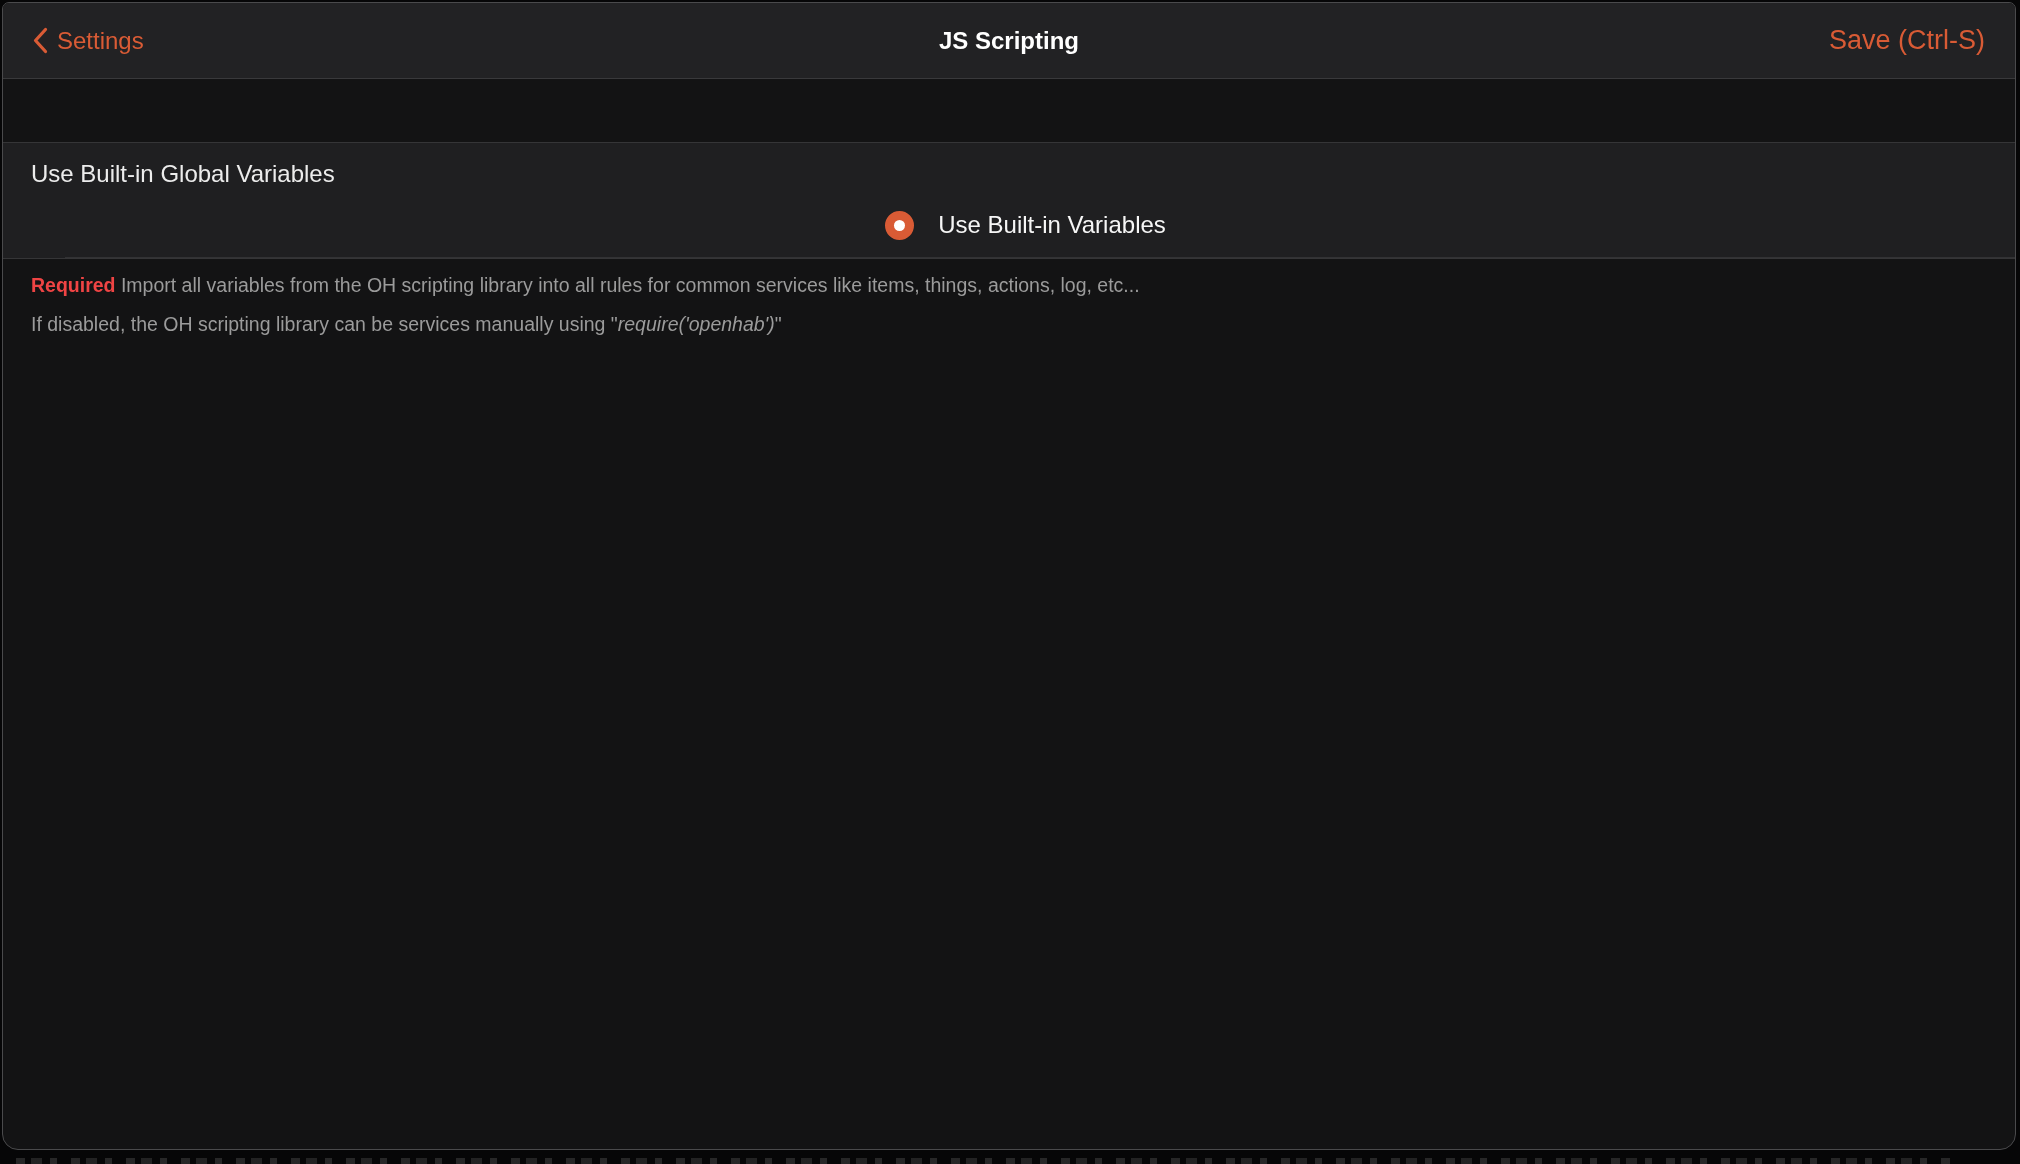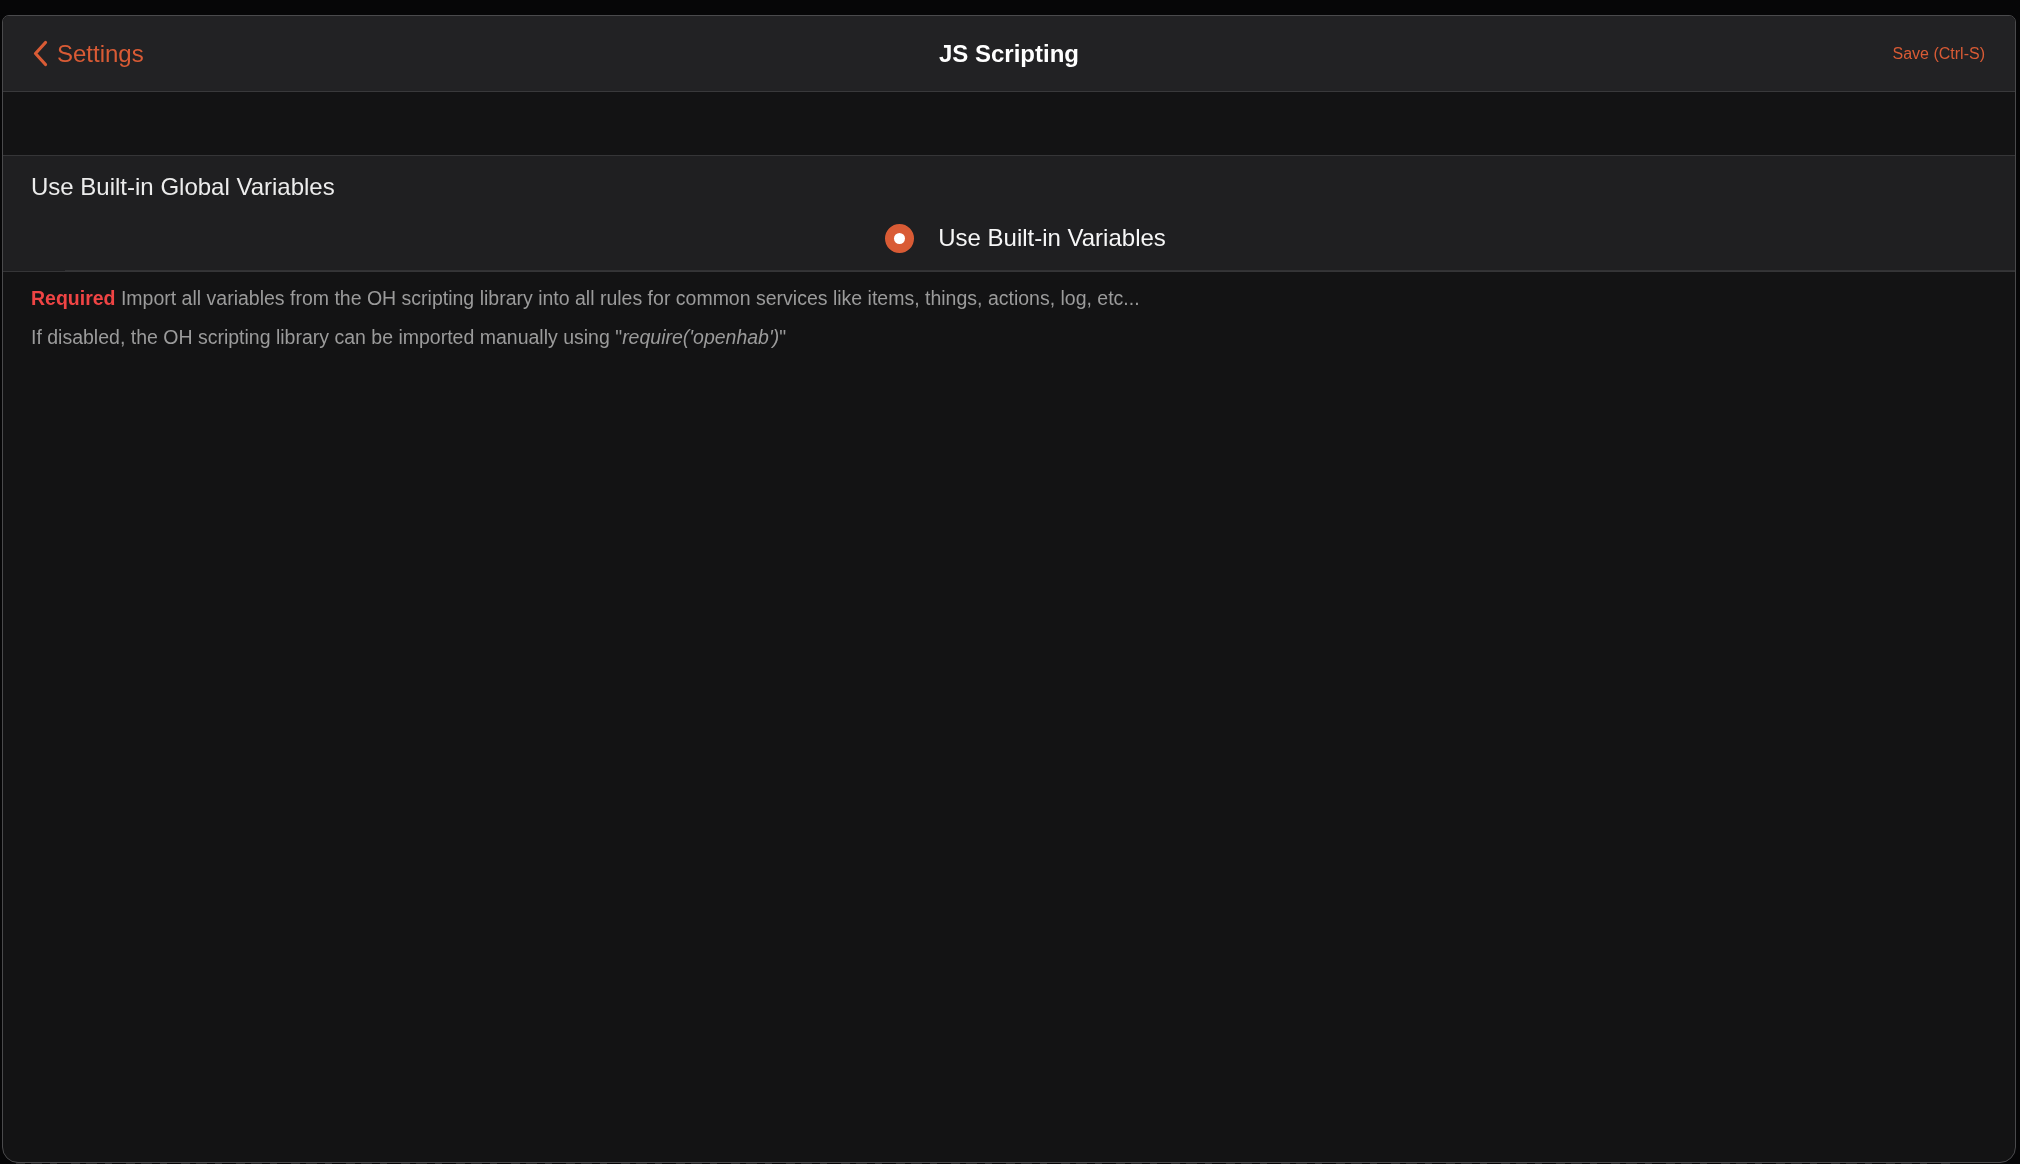--- a/index.html
+++ b/index.html
@@ -29,21 +29,21 @@
     background:repeating-linear-gradient(90deg,
       #4e4e4e 0 9px, transparent 9px 15px,
       #454545 15px 26px, transparent 26px 34px,
       #505050 34px 41px, transparent 41px 55px);
     opacity:.45;
   }
 
   
   .sheet{
     position:absolute;
-    left:2px;top:15px;
+    left:2px;top:2px;
     width:2014px;height:1148px;
     background:var(--page-bg);
     border:1.5px solid var(--sheet-border);
     border-radius:7px 7px 16px 16px;
     overflow:hidden;
   }
 
   .navbar{
     position:relative;
     height:76px;
@@ -65,21 +65,21 @@
     position:absolute;left:0;right:0;top:0;bottom:0;
     display:flex;align-items:center;justify-content:center;
     color:#ffffff;
     font-size:24px;
     font-weight:600;
     pointer-events:none;
   }
   .save-link{
     margin-left:auto;
     color:var(--accent);
-    font-size:16px;
+    font-size:27px;
     cursor:pointer;
     z-index:2;
   }
 
   .toolbar-gap{
     height:63px;
     background:var(--page-bg);
   }
 
   .options-list{
@@ -173,16 +173,16 @@
       </span>
       <span class="radio-label">Use Built-in Variables</span>
     </div>
 
     <div class="row-divider"></div>
 
   </div>
 
   <div class="footer-block">
     <p><b>Required</b><span> Import all variables from the OH scripting library into all rules for common services like items, things, actions, log, etc...</span></p>
-    <p><span>If disabled, the OH scripting library can be imported manually using "</span><i>require('openhab')</i><span>"</span></p>
+    <p><span>If disabled, the OH scripting library can be services manually using "</span><i>require('openhab')</i><span>"</span></p>
   </div>
 
 </div>
 
 </body></html>

